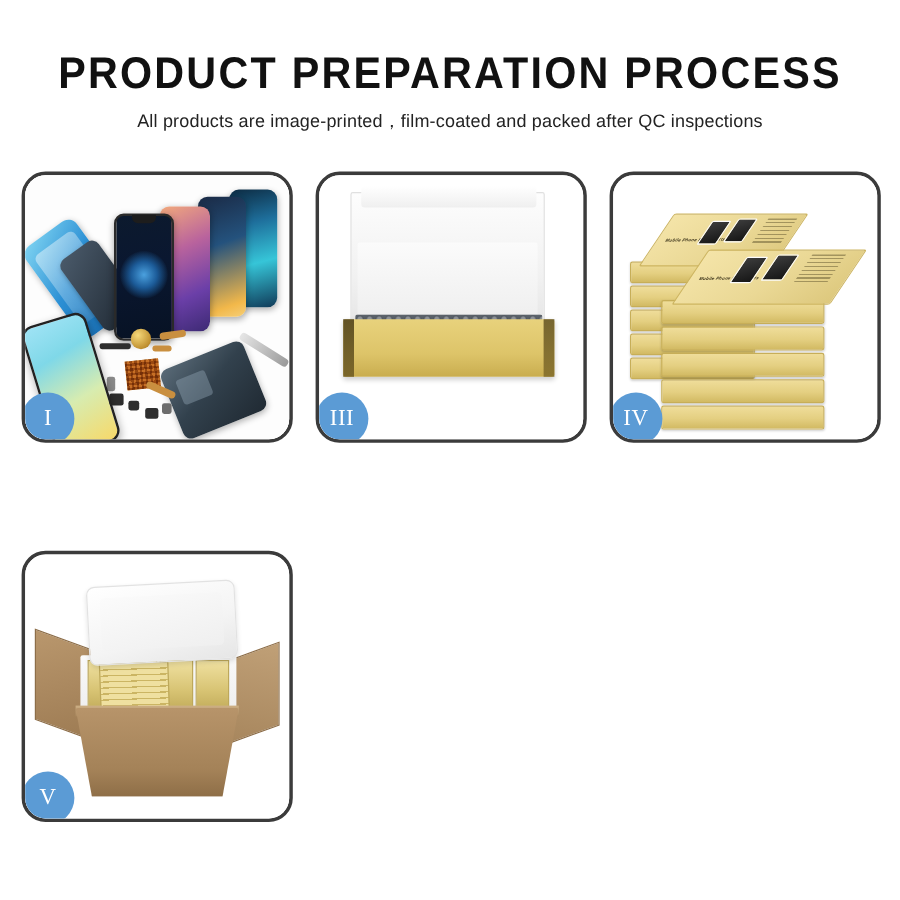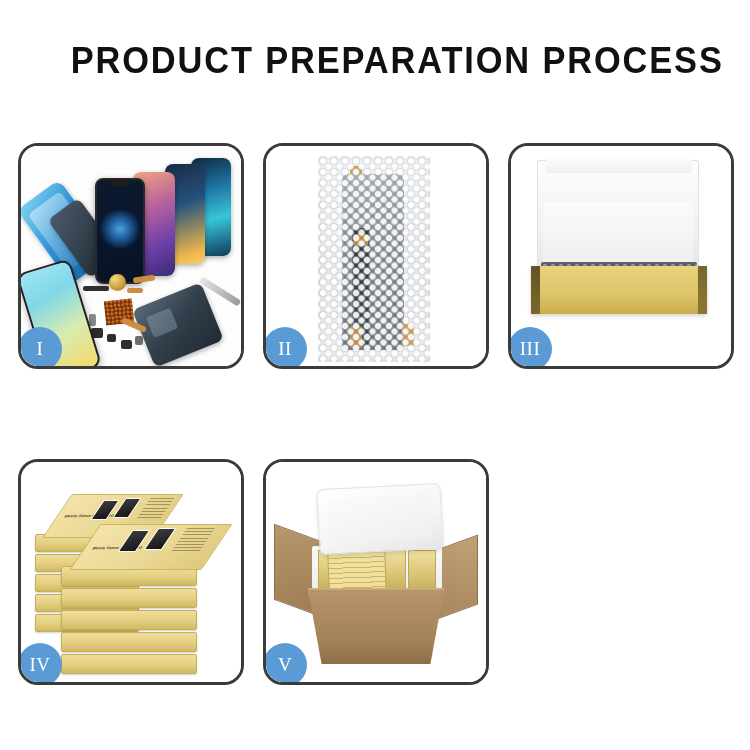--- a/index.html
+++ b/index.html
@@ -5,21 +5,21 @@
   * { margin:0; padding:0; box-sizing:border-box; }
   html,body{ width:750px; height:750px; }
   body{
     background:#ffffff;
     font-family:"Liberation Sans", sans-serif;
     position:relative;
     overflow:hidden;
   }
 
   
-  #header{ width:750px; padding-top:38px; text-align:right; }
+  #header{ width:750px; padding-top:38px; text-align:center; }
   #page-title{
     font-size:37px;
     font-weight:700;
     letter-spacing:2.0px;
     color:#111111;
     line-height:46px;
     transform:scaleX(0.93);
     white-space:nowrap;
   }
   #page-subtitle{
@@ -358,20 +358,21 @@
     background:rgba(90,70,45,.45);
     transform:rotate(19deg);
   }
   .p6-tape{ position:absolute; background:rgba(140,112,74,.55); }
 </style>
 </head>
 <body>
 
 <div id="header">
   <div id="page-title">PRODUCT PREPARATION PROCESS</div>
+  <div id="page-subtitle">All products are image-printed，film-coated and packed after QC inspections</div>
 </div>
 
 <div id="grid">
 
   <div class="panel">
     <div class="panel-inner">
       <div class="p1-bg"></div>
       <div class="phone ph-blue"></div>
       <div class="phone ph-blue2"></div>
       <div class="phone ph-cyan"></div>
@@ -389,34 +390,20 @@
       <div class="chip" style="left:62px;top:140px;width:26px;height:5px;"></div>
       <div class="chip" style="left:70px;top:182px;width:12px;height:10px;"></div>
       <div class="chip" style="left:86px;top:188px;width:9px;height:8px;"></div>
       <div class="chip" style="left:100px;top:194px;width:11px;height:9px;"></div>
       <div class="chip" style="left:114px;top:190px;width:8px;height:9px;background:#6d6d6d;"></div>
       <div class="chip" style="left:68px;top:168px;width:7px;height:12px;background:#8a8a8a;"></div>
       <div class="badge">I</div>
     </div>
   </div>
 
-  <div class="panel">
-    <div class="panel-inner">
-      <div class="p2-bag">
-        <div class="p2-part"></div>
-        <div class="p2-cable"></div>
-        <div class="p2-gold" style="left:32px;top:10px;width:12px;height:9px;"></div>
-        <div class="p2-gold" style="left:36px;top:78px;width:14px;height:12px;"></div>
-        <div class="p2-gold" style="left:32px;top:170px;width:12px;height:22px;"></div>
-        <div class="p2-gold" style="left:84px;top:168px;width:12px;height:22px;"></div>
-        <div class="p2-bubbles"></div>
-      </div>
-      <div class="badge">II</div>
-    </div>
-  </div>
 
   <div class="panel">
     <div class="panel-inner">
       <div class="p3-lid"></div>
       <div class="p3-foam"></div>
       <div class="p3-contents"></div>
       <div class="p3-boxbase"></div>
       <div class="badge">III</div>
     </div>
   </div>

